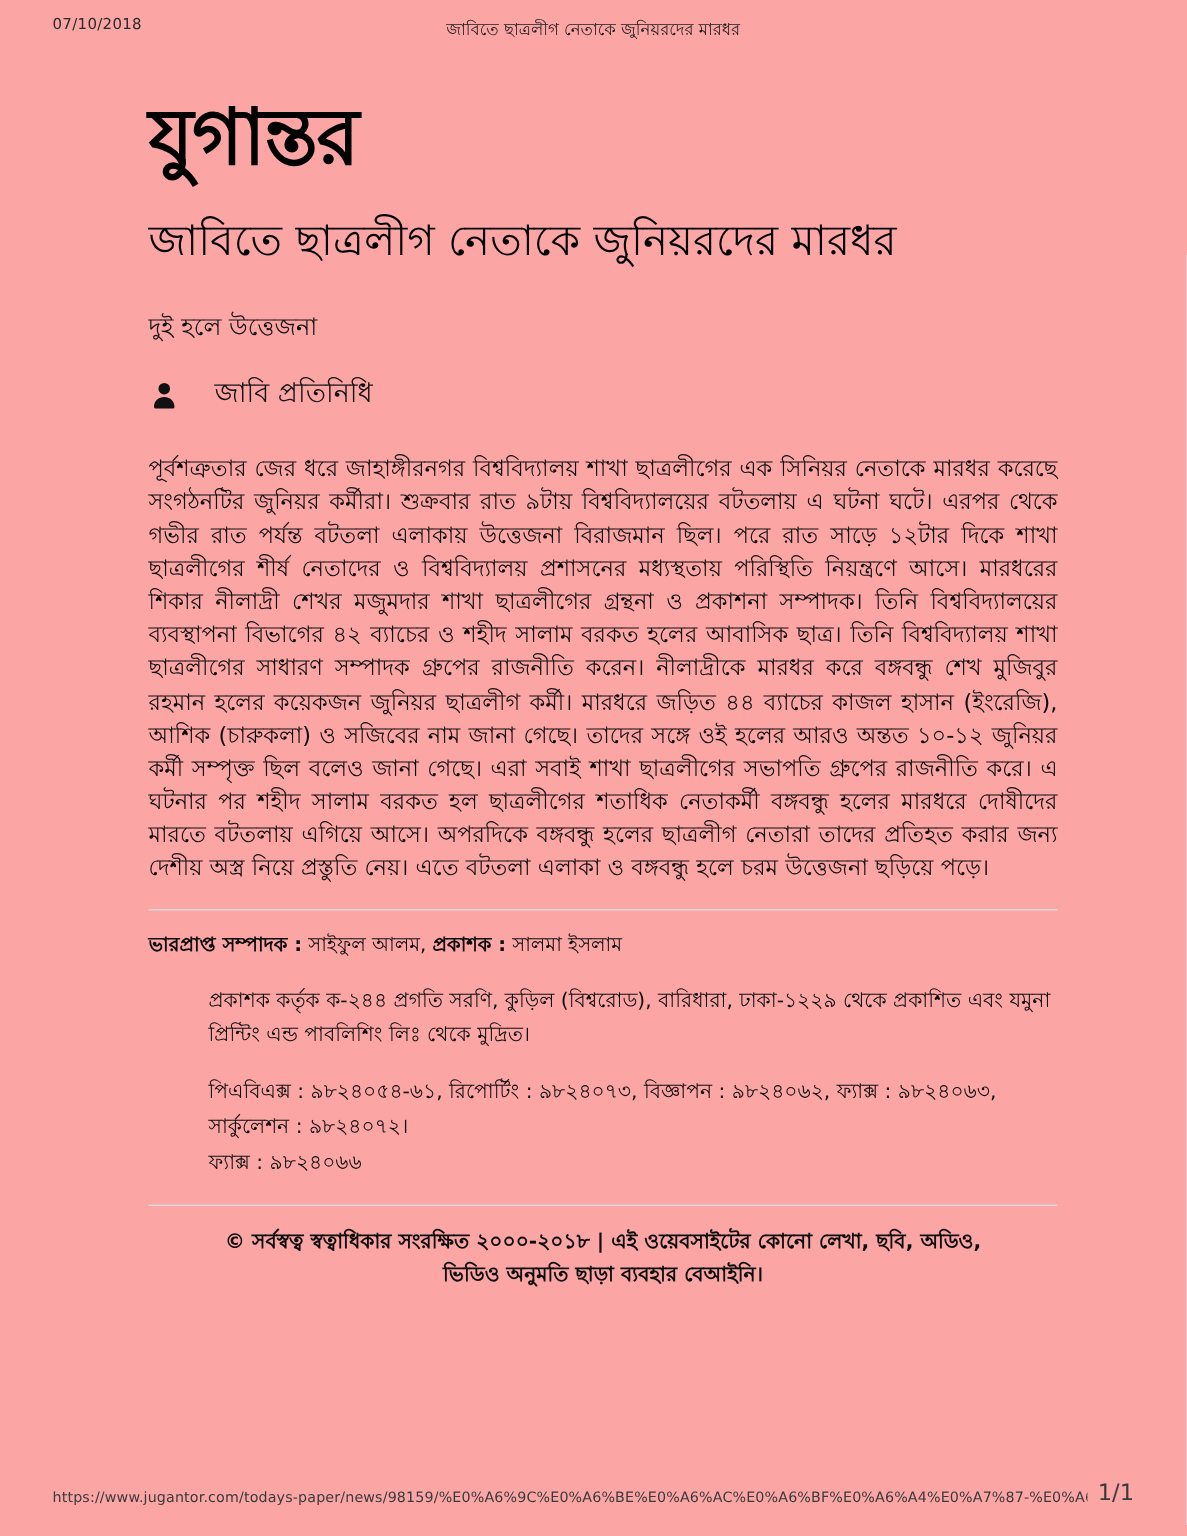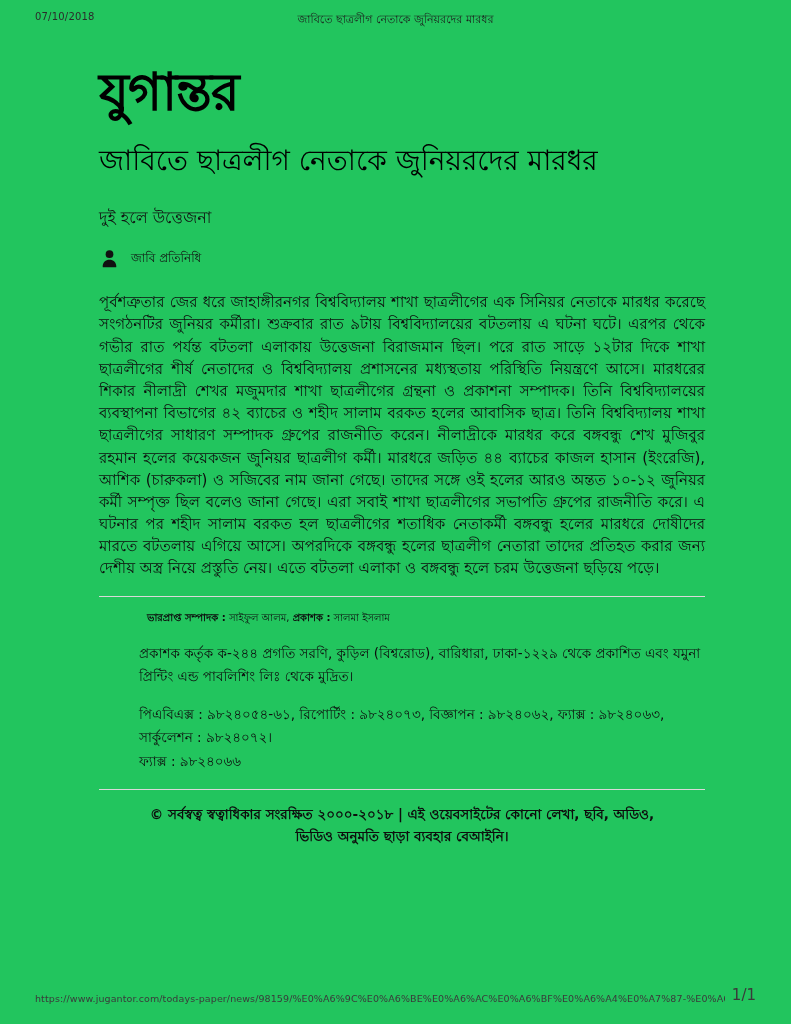--- a/index.html
+++ b/index.html
@@ -7,21 +7,21 @@
   body {
     width: 791px; height: 1024px;
     font-family: "DejaVu Sans", sans-serif;
     color: #000;
     position: relative;
     overflow: hidden;
   }
   .page {
     position: relative;
     width: 791px; height: 1024px;
-    background: #22c55e;
+    background: #fca5a5;
   }
   
   .print-header-date {
     position: absolute; top: 11px; left: 35px;
     font-size: 10px; color: #2b2b2b; letter-spacing: 0.2px;
   }
   .print-header-title {
     position: absolute; top: 11px; left: 0; width: 100%;
     text-align: center; font-size: 11px; color: #1c1c1c;
   }
@@ -37,32 +37,32 @@
     margin-top: 22px;
     font-size: 28px; font-weight: 500; line-height: 1.25; color: #000;
   }
   .subtitle {
     margin-top: 27px; font-size: 16px; color: #111;
   }
   .publish-line {
     margin-top: 13px; font-size: 13.5px; color: #1a1a1a;
   }
   .byline {
-    margin-top: 16px; display: flex; align-items: center; gap: 11px;
-    font-size: 12px; color: #111;
+    margin-top: 16px; display: flex; align-items: center; gap: 23px;
+    font-size: 18px; color: #111;
   }
   .byline svg { display: block; }
   .body-text {
     margin-top: 22px;
     font-size: 15px; line-height: 1.48; text-align: justify; color: #0d0d0d;
   }
   .rule {
     border: none; border-top: 1px solid #d9d9d9; margin-top: 16px;
   }
-  .editor-line { margin-top: 13px; font-size: 10px; color: #0d0d0d; margin-left: 48px; }
+  .editor-line { margin-top: 13px; font-size: 13px; color: #0d0d0d; }
   .editor-line .bold { font-weight: bold; }
   .address-line, .phone-block {
     margin-top: 15px; font-size: 13.5px; line-height: 1.72; color: #0d0d0d; margin-left: 40px;
   }
   .email-line {
     margin-top: 15px; font-family: "Liberation Serif", serif;
     font-size: 15.5px; color: #000;
   }
   .copyright {
     margin-top: 13px; padding: 0 34px;

